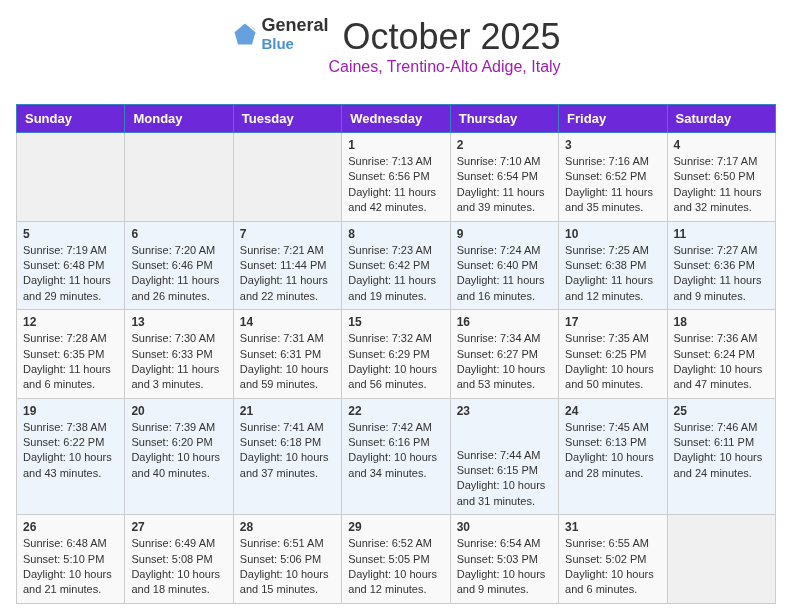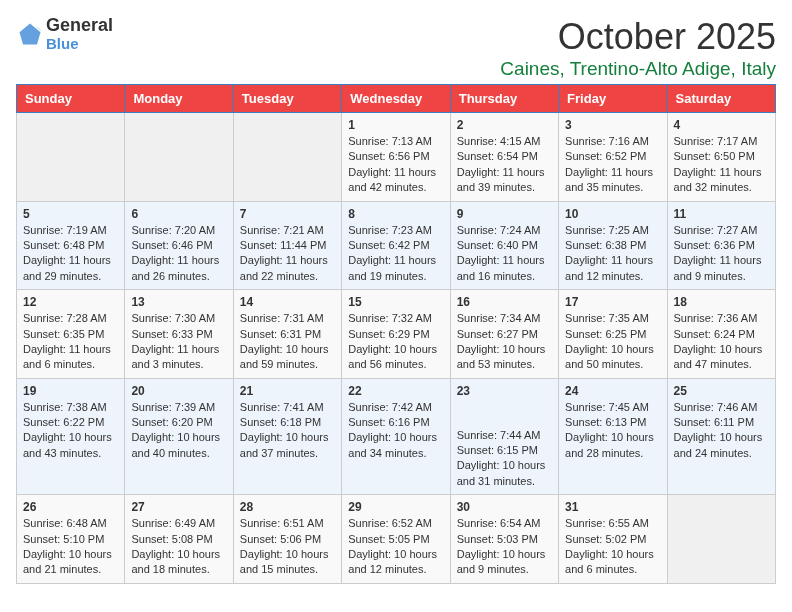--- a/index.html
+++ b/index.html
@@ -5,23 +5,23 @@
     * { box-sizing: border-box; margin: 0; padding: 0; }
     body {
       font-family: Arial, sans-serif;
       background: #fff;
       width: 792px;
       min-height: 612px;
       padding: 16px;
     }
     .header {
       display: flex;
-      justify-content: space-between;
+      justify-content: center;
       align-items: flex-start;
-      margin-bottom: 4px;
+      margin-bottom: 28px;
     }
     .logo {
       display: flex;
       align-items: center;
     }
     .logo-text {
       display: flex;
       flex-direction: column;
       line-height: 1.1;
     }
@@ -42,30 +42,30 @@
     }
     .title-block {
       text-align: right;
     }
     .month-title {
       font-size: 36px;
       font-weight: normal;
       color: #333;
     }
     .location-title {
-      font-size: 19px;
-      color: #15803d;
+      font-size: 16px;
+      color: #a21caf;
     }
     .calendar {
       width: 100%;
       border-collapse: collapse;
       border: 1px solid #ccc;
     }
     .calendar th {
-      background-color: #ef4444;
+      background-color: #6d28d9;
       color: #fff;
       font-size: 13px;
       font-weight: bold;
       text-align: left;
       padding: 6px 8px;
       border: 1px solid #3a7fc1;
     }
     .calendar td {
       vertical-align: top;
       border: 1px solid #ccc;
@@ -136,21 +136,21 @@
         <td class="empty-cell"></td>
         <td class="empty-cell"></td>
         <td>
           <span class="day-number">1</span>
           <div class="day-info" style="white-space: pre-line;">Sunrise: 7:13 AM
 Sunset: 6:56 PM
 Daylight: 11 hours and 42 minutes.</div>
         </td>
         <td>
           <span class="day-number">2</span>
-          <div class="day-info" style="white-space: pre-line;">Sunrise: 4:15 AM
+          <div class="day-info" style="white-space: pre-line;">Sunrise: 7:10 AM
 Sunset: 6:54 PM
 Daylight: 11 hours and 39 minutes.</div>
         </td>
         <td>
           <span class="day-number">3</span>
           <div class="day-info" style="white-space: pre-line;">Sunrise: 7:16 AM
 Sunset: 6:52 PM
 Daylight: 11 hours and 35 minutes.</div>
         </td>
         <td>

